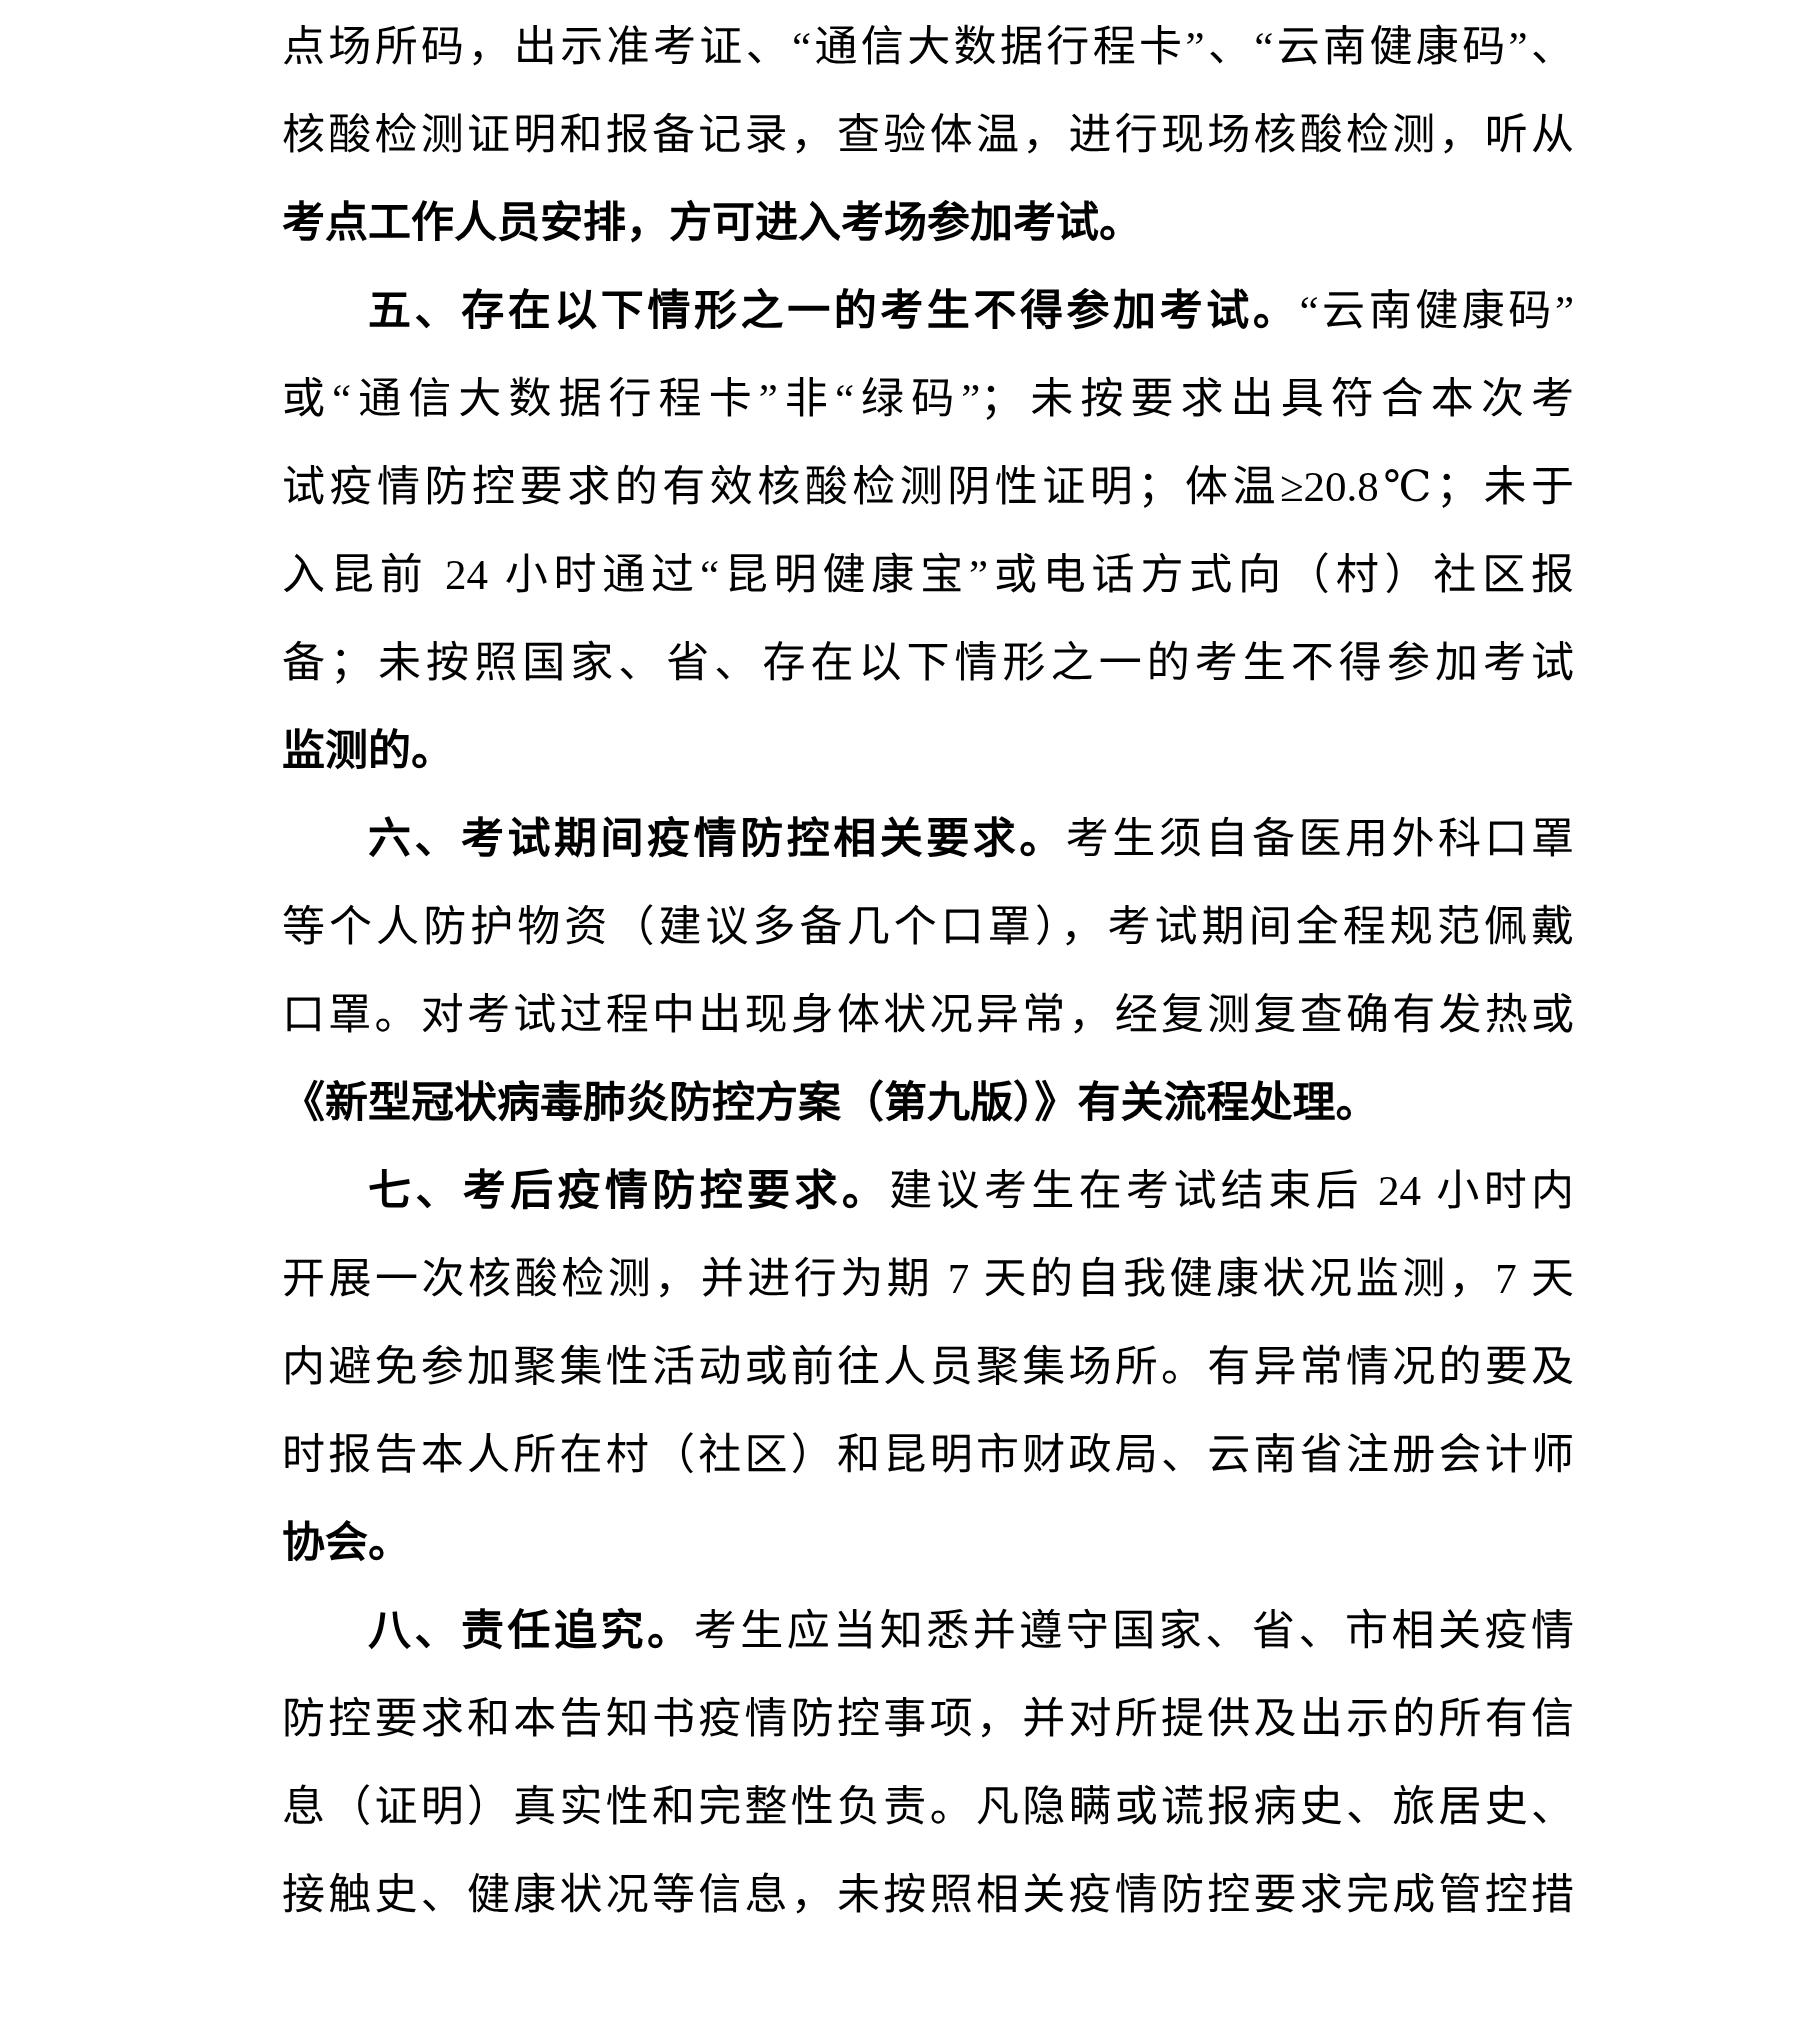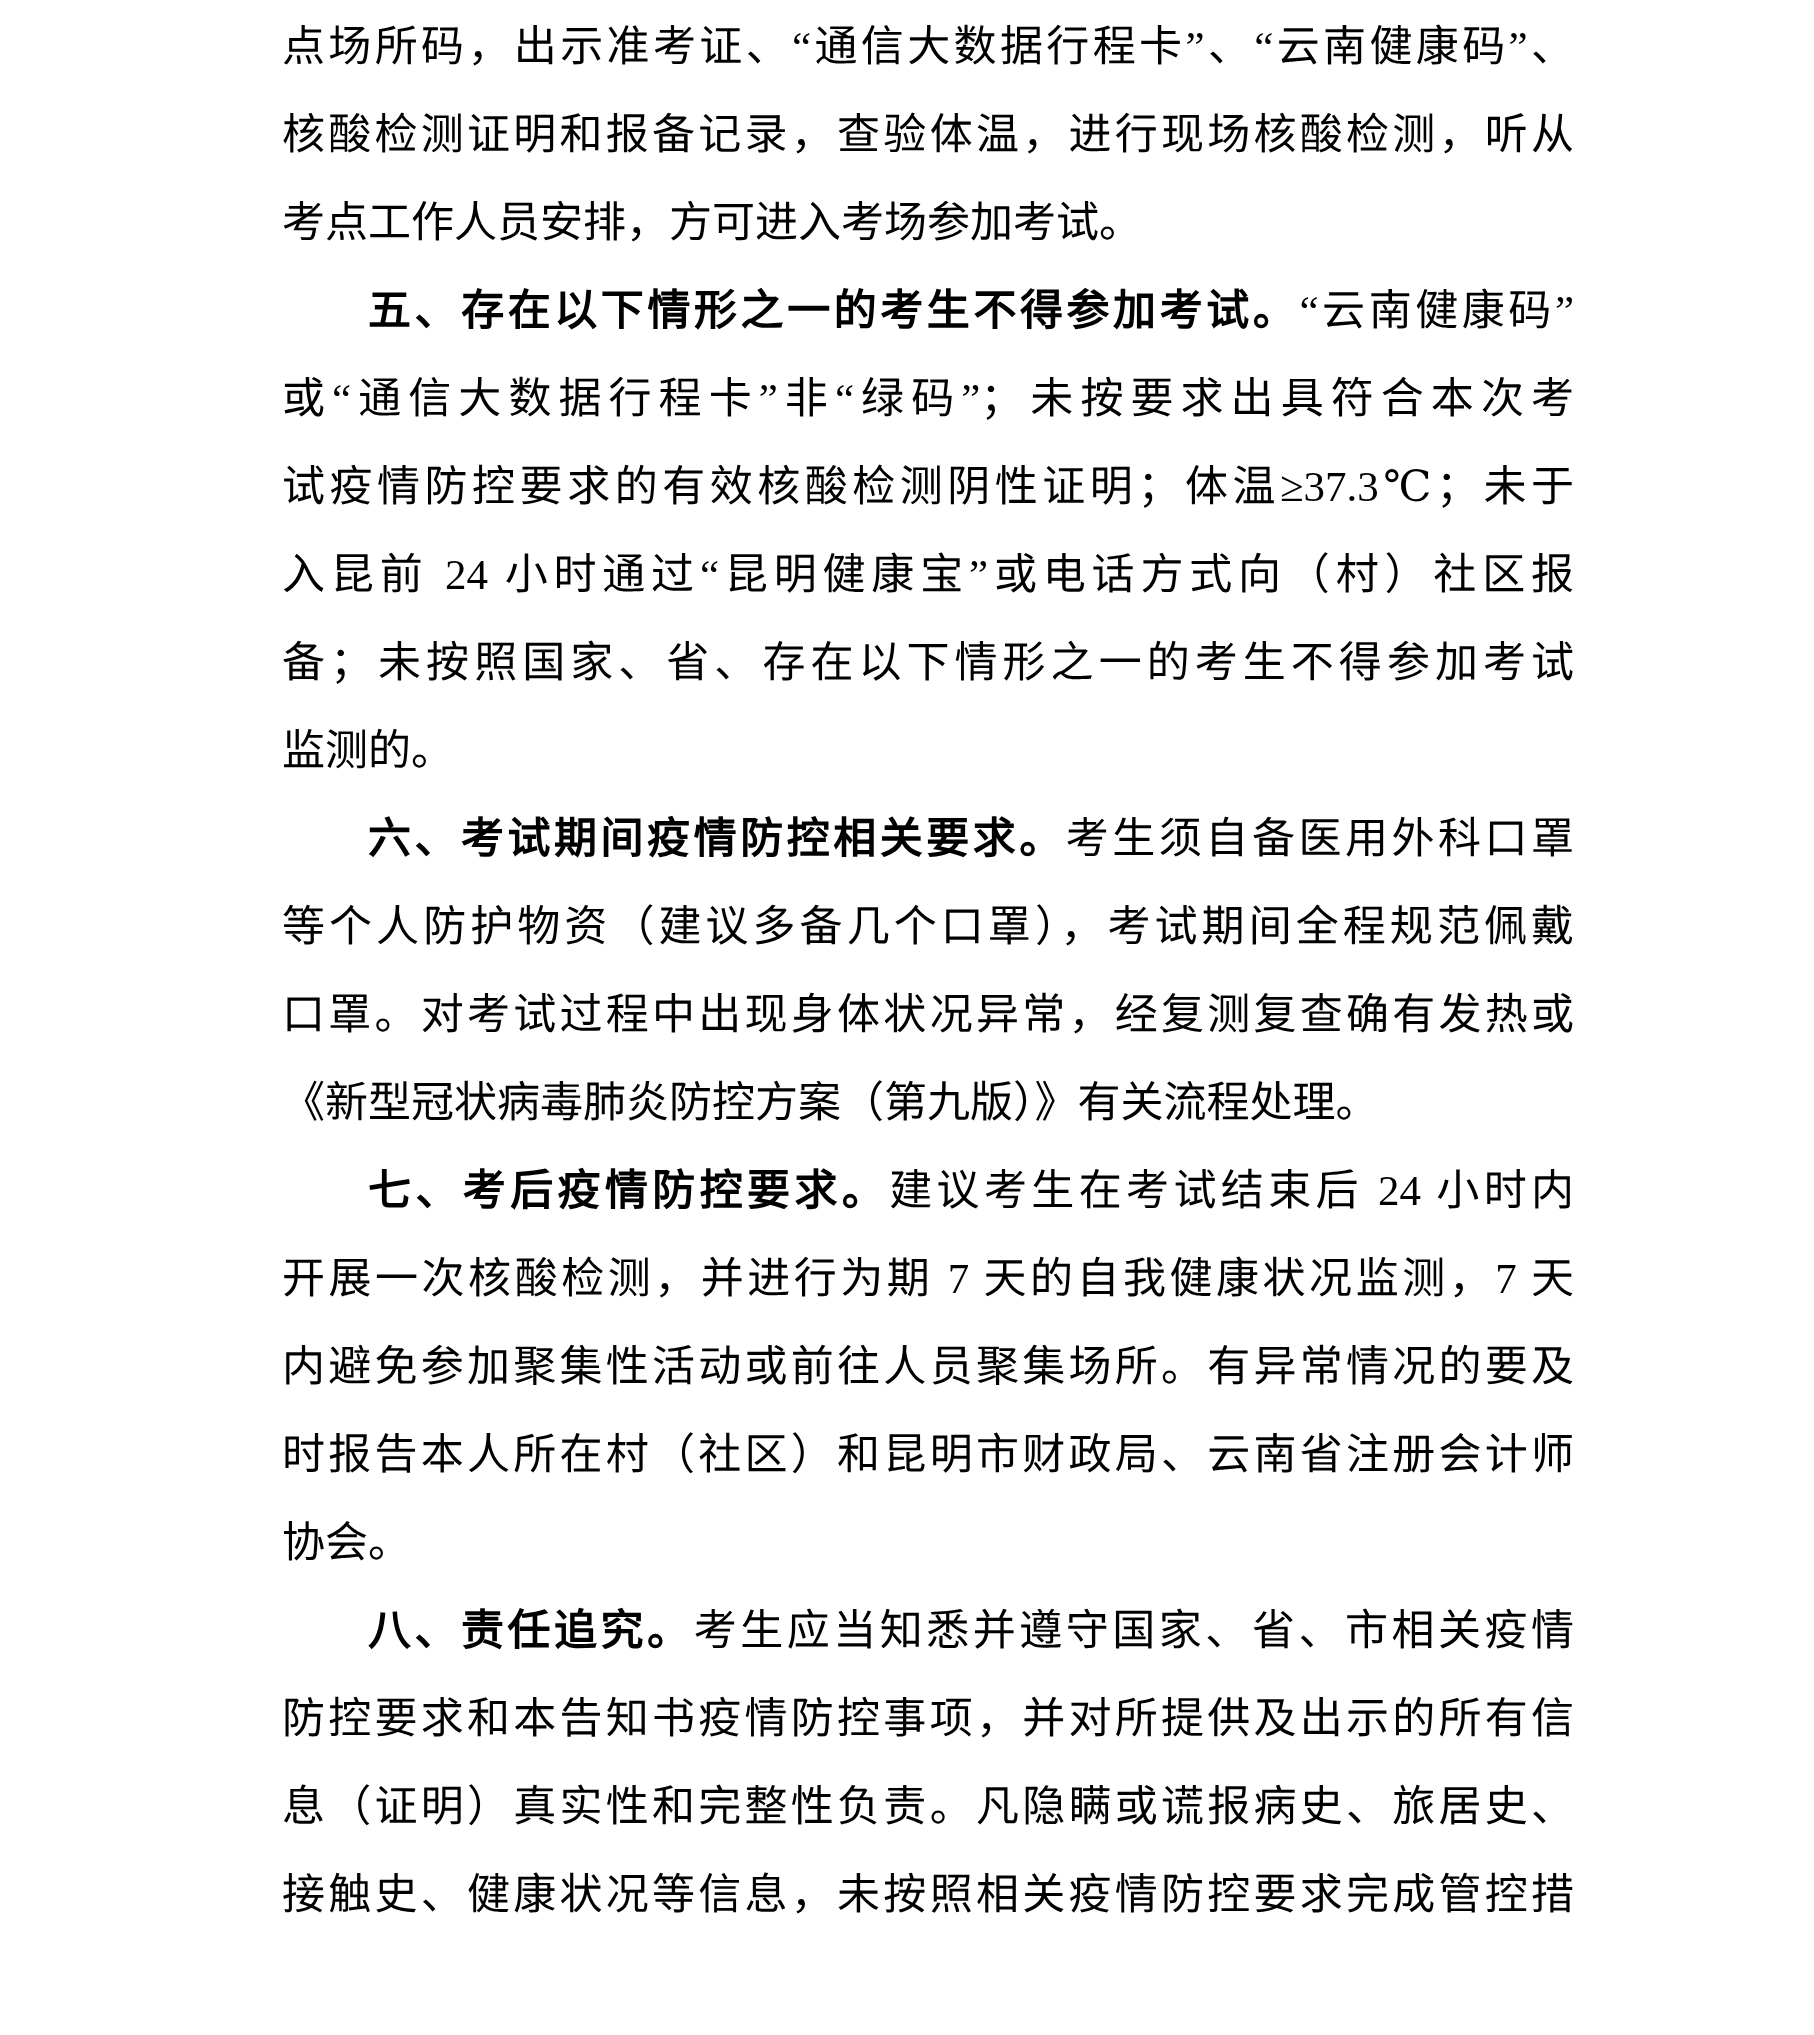--- a/index.html
+++ b/index.html
@@ -32,41 +32,42 @@
     white-space: normal;
     text-align: justify;
     text-align-last: justify;
     text-justify: inter-character;
     text-justify: distribute;
   }
   
   .end {
     text-align: left;
     text-align-last: left;
+    font-weight: bold;
   }
   
   .indent {
     text-indent: 2em;
   }
   
   .b {
     font-family: Liberation Mono, monospace;
     font-weight: 700;
   }
 </style>
 </head>
 <body>
 
 <div class="page">
   <div class="line j"><span class="b"></span><span>点场所码，出示准考证、“通信大数据行程卡”、“云南健康码”、</span></div>
   <div class="line j"><span class="b"></span><span>核酸检测证明和报备记录，查验体温，进行现场核酸检测，听从</span></div>
   <div class="line end"><span class="b"></span><span>考点工作人员安排，方可进入考场参加考试。</span></div>
   <div class="line j indent"><span class="b">五、存在以下情形之一的考生不得参加考试。</span><span>“云南健康码”</span></div>
   <div class="line j"><span class="b"></span><span>或“通信大数据行程卡”非“绿码”；未按要求出具符合本次考</span></div>
-  <div class="line j"><span class="b"></span><span>试疫情防控要求的有效核酸检测阴性证明；体温≥37.3℃；未于</span></div>
+  <div class="line j"><span class="b"></span><span>试疫情防控要求的有效核酸检测阴性证明；体温≥20.8℃；未于</span></div>
   <div class="line j"><span class="b"></span><span>入昆前 24 小时通过“昆明健康宝”或电话方式向（村）社区报</span></div>
   <div class="line j"><span class="b"></span><span>备；未按照国家、省、存在以下情形之一的考生不得参加考试</span></div>
   <div class="line end"><span class="b"></span><span>监测的。</span></div>
   <div class="line j indent"><span class="b">六、考试期间疫情防控相关要求。</span><span>考生须自备医用外科口罩</span></div>
   <div class="line j"><span class="b"></span><span>等个人防护物资（建议多备几个口罩），考试期间全程规范佩戴</span></div>
   <div class="line j"><span class="b"></span><span>口罩。对考试过程中出现身体状况异常，经复测复查确有发热或</span></div>
   <div class="line end"><span class="b"></span><span>《新型冠状病毒肺炎防控方案（第九版）》有关流程处理。</span></div>
   <div class="line j indent"><span class="b">七、考后疫情防控要求。</span><span>建议考生在考试结束后 24 小时内</span></div>
   <div class="line j"><span class="b"></span><span>开展一次核酸检测，并进行为期 7 天的自我健康状况监测，7 天</span></div>
   <div class="line j"><span class="b"></span><span>内避免参加聚集性活动或前往人员聚集场所。有异常情况的要及</span></div>

